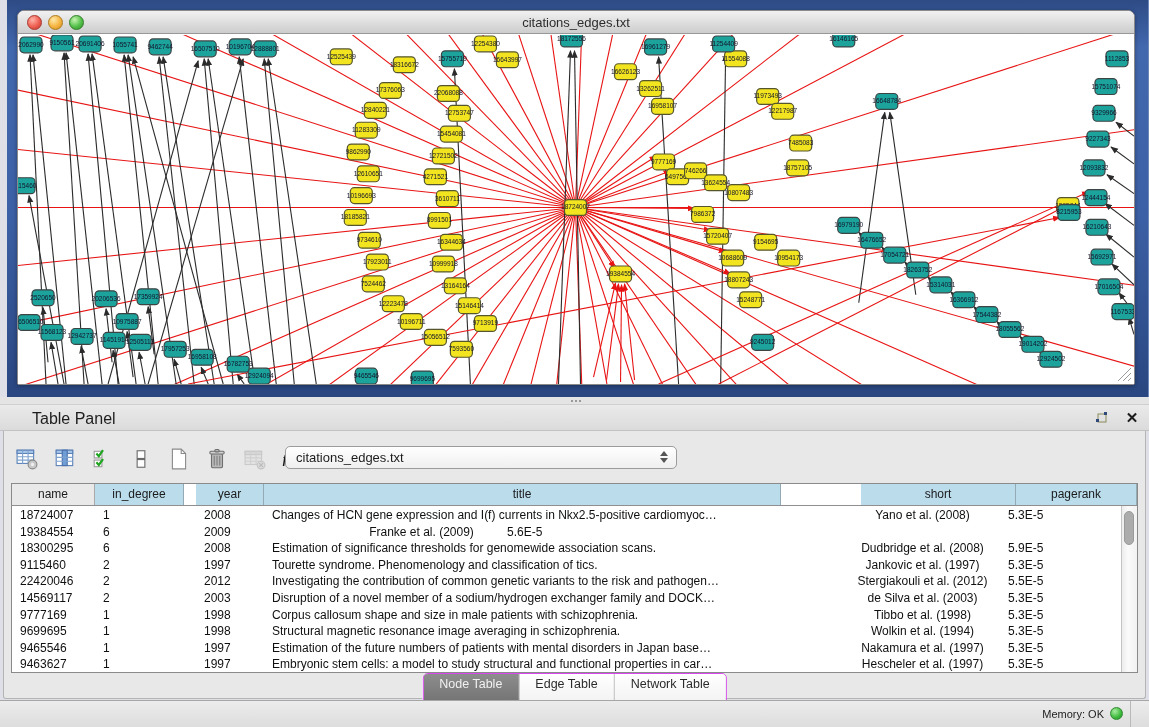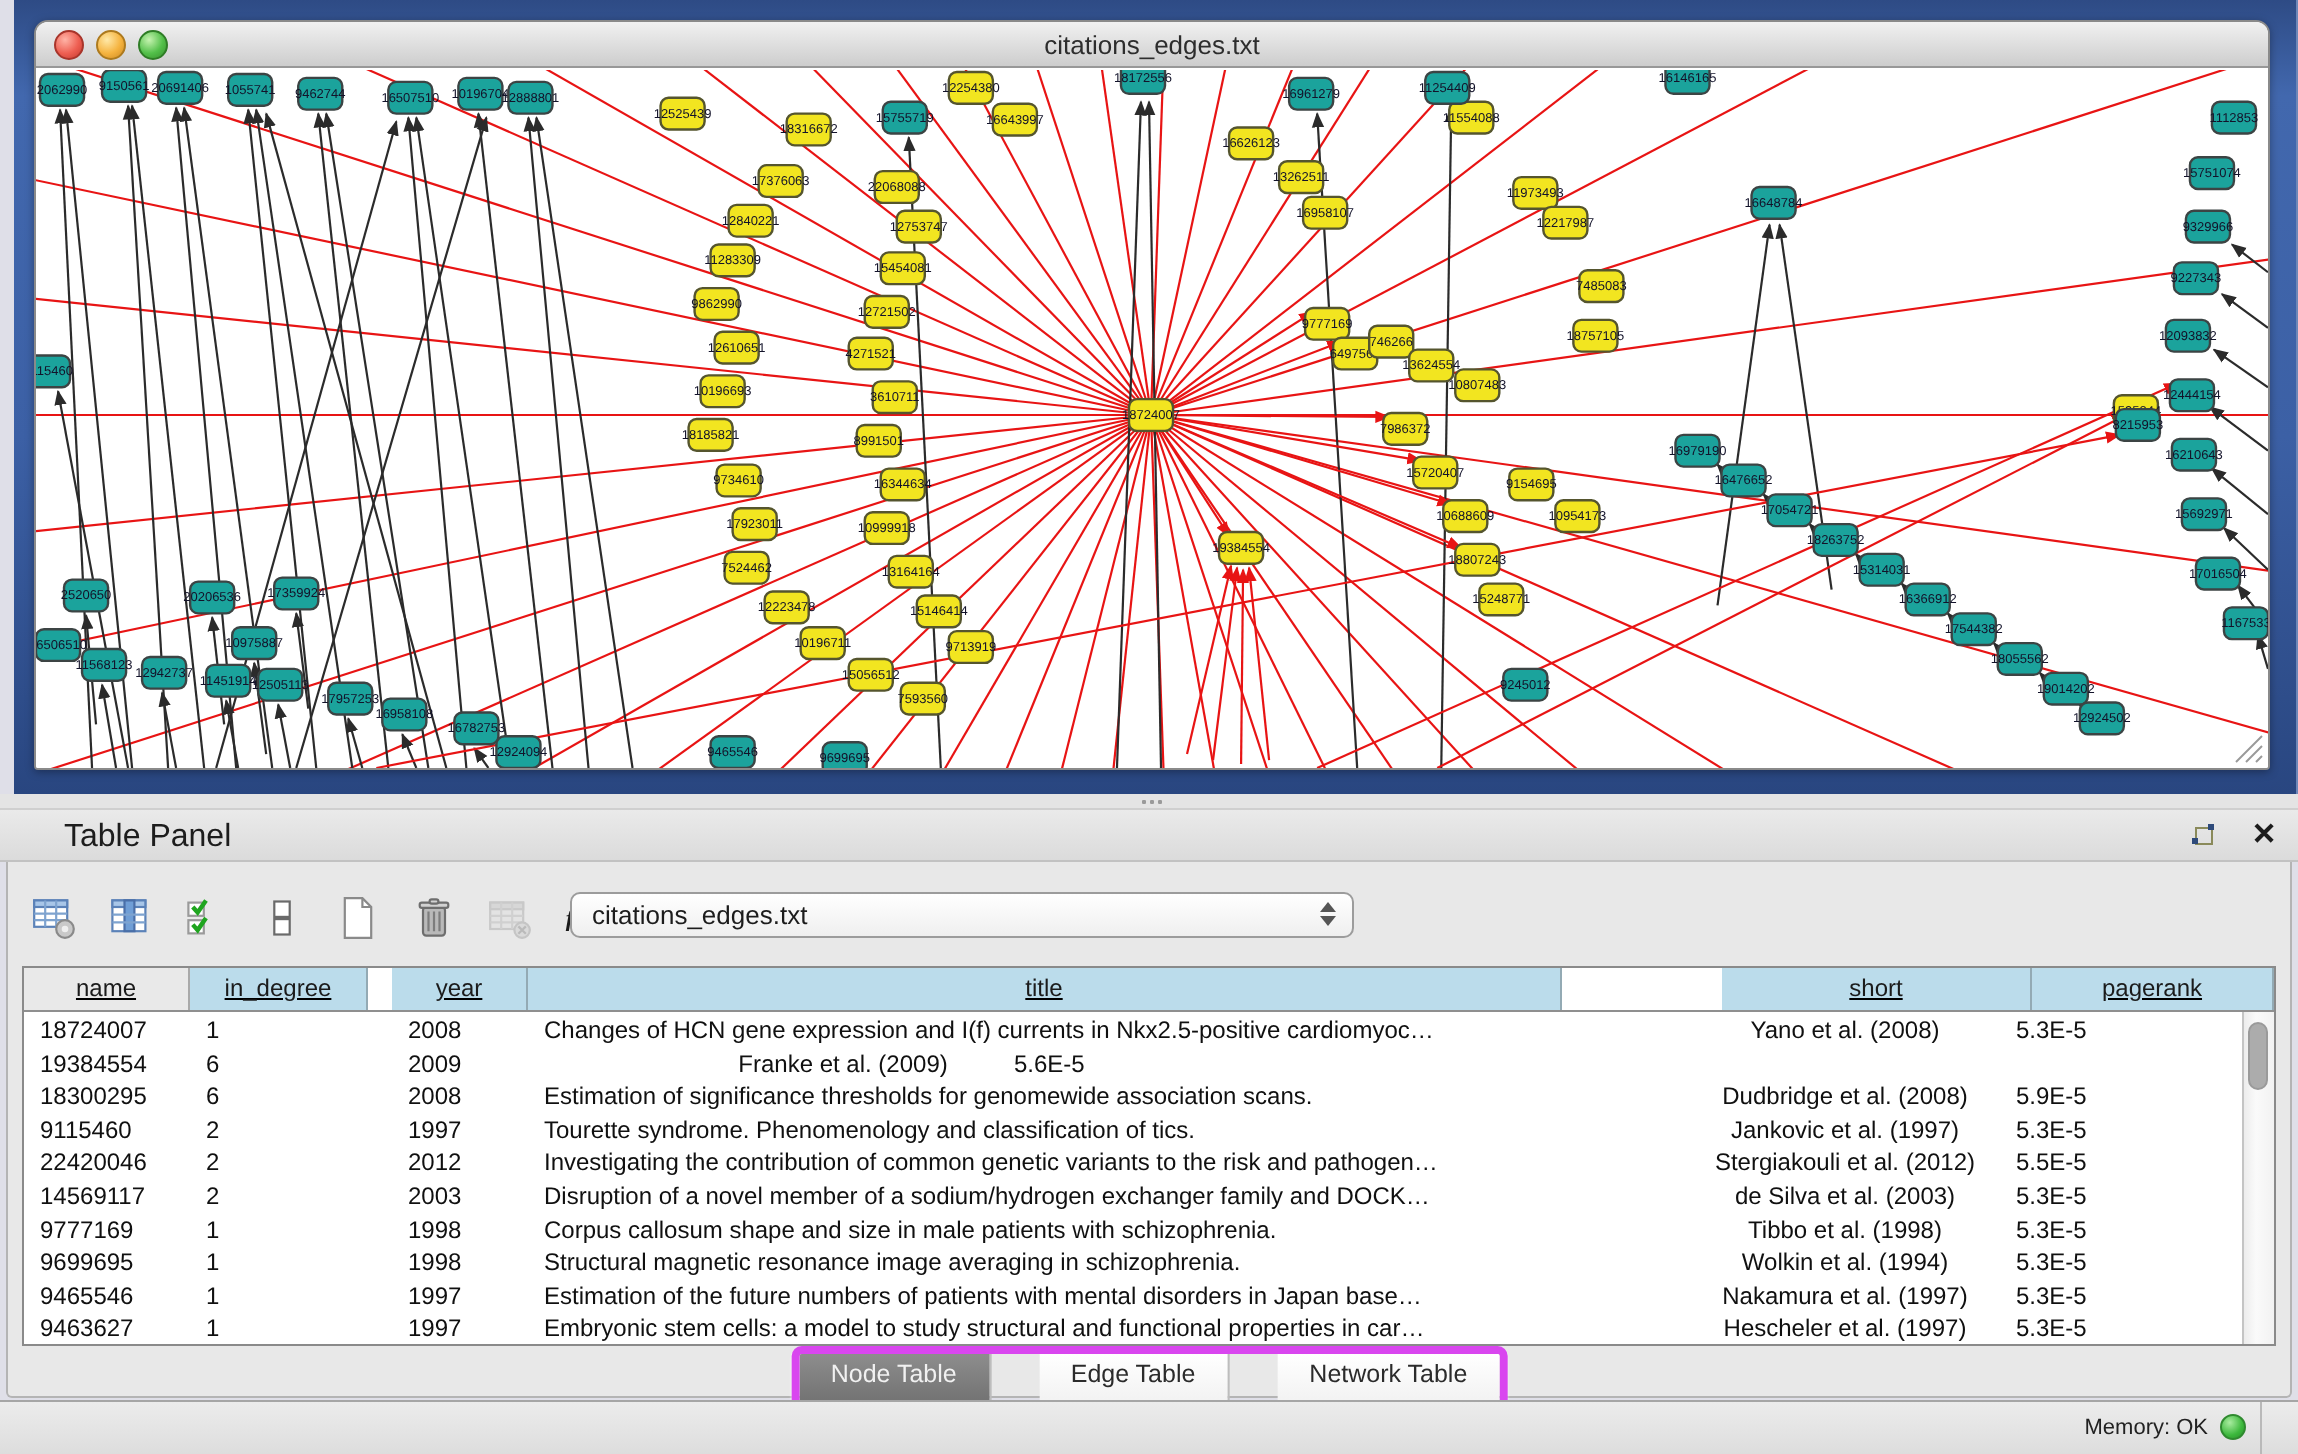--- a/index.html
+++ b/index.html
@@ -56,38 +56,38 @@
     background:linear-gradient(180deg,#ffffff,#efefef); border:1px solid #9c9c9c; border-radius:5px;
     font-size:13px; color:#1c1c1c; line-height:21px; padding-left:10px; }
   .combo .stepper { position:absolute; right:8px; top:4px; display:flex; flex-direction:column; gap:2px; }
   .combo .stepper i { width:0; height:0; border-left:4px solid transparent; border-right:4px solid transparent; display:block; }
   .combo .stepper .up { border-bottom:5px solid #555; }
   .combo .stepper .dn { border-top:5px solid #555; }
 
   
   .dtable { position:absolute; left:7px; top:52px; width:1127px; height:190px;
     background:#fff; border:1px solid #8a8a8a; overflow:hidden; }
-  .thead { display:flex; height:22px; border-bottom:1px solid #8f8f8f;text-decoration:underline; }
+  .thead { display:flex; height:22px; border-bottom:1px solid #8f8f8f; }
   .th { background:var(--header-blue); border-right:1px solid #93aab4; font-size:12px; color:#1b1b1b;
     text-align:center; line-height:21px; overflow:hidden; white-space:nowrap; }
   .th.c0 { background:#E9E9E9; border-right:1px solid #a9a9a9; }
   .trow { display:flex; height:16.6px; }
   .tc { font-size:12px; color:#101010; line-height:16.5px; white-space:nowrap; overflow:hidden;
     padding-left:8px; }
   .c0{width:83px;} .c1{width:89px;} .c2{width:68px;margin-left:12px;} .c3{flex:1;} .c4{width:80px;margin-top:42px;} .c5{width:155px; text-align:center; padding-left:0;} .c6{width:121px;}
   .tbody { position:absolute; top:23px; left:0; right:16px; bottom:0; }
   .vscroll { position:absolute; right:0; top:22px; bottom:0; width:16px;
     background:linear-gradient(90deg,#ececec,#fafafa 40%,#f2f2f2); border-left:1px solid #c4c4c4; }
   .vthumb { position:absolute; left:2px; top:5px; width:10px; height:34px; background:#ACACAC;
     border-radius:6px; border:1px solid #9a9a9a; }
 
   
   .tabs { position:absolute; left:50%; transform:translateX(-50%); top:242px; display:flex;
-    border:4px solid #d946ef; border-radius:5px; overflow:hidden; height:36px;
-    box-shadow:0 1px 1px rgba(255,255,255,.8);gap:24px; }
+    border:1px solid #d946ef; border-radius:5px; overflow:hidden; height:36px;
+    box-shadow:0 1px 1px rgba(255,255,255,.8); }
   .seg { padding:0 16px; font-size:12.5px; line-height:20px; color:#2b2b2b;
     background:linear-gradient(180deg,#ffffff,#f0f0f0); border-right:1px solid #bdbdbd; }
   .seg:last-child { border-right:none; }
   .seg.sel { background:linear-gradient(180deg,#8d8d8d,#6e6e6e); color:#f1f1f1; }
 
   
   .status { position:absolute; left:0; top:700px; width:100%; height:27px;
     background:linear-gradient(180deg,#ECECEC,#DDDDDD); border-top:1px solid #a6a6a6; }
   .status .mem { position:absolute; right:45px; top:7px; font-size:11px; color:#222; }
   .status .dot { position:absolute; right:26px; top:6px; width:13px; height:13px; border-radius:50%;

